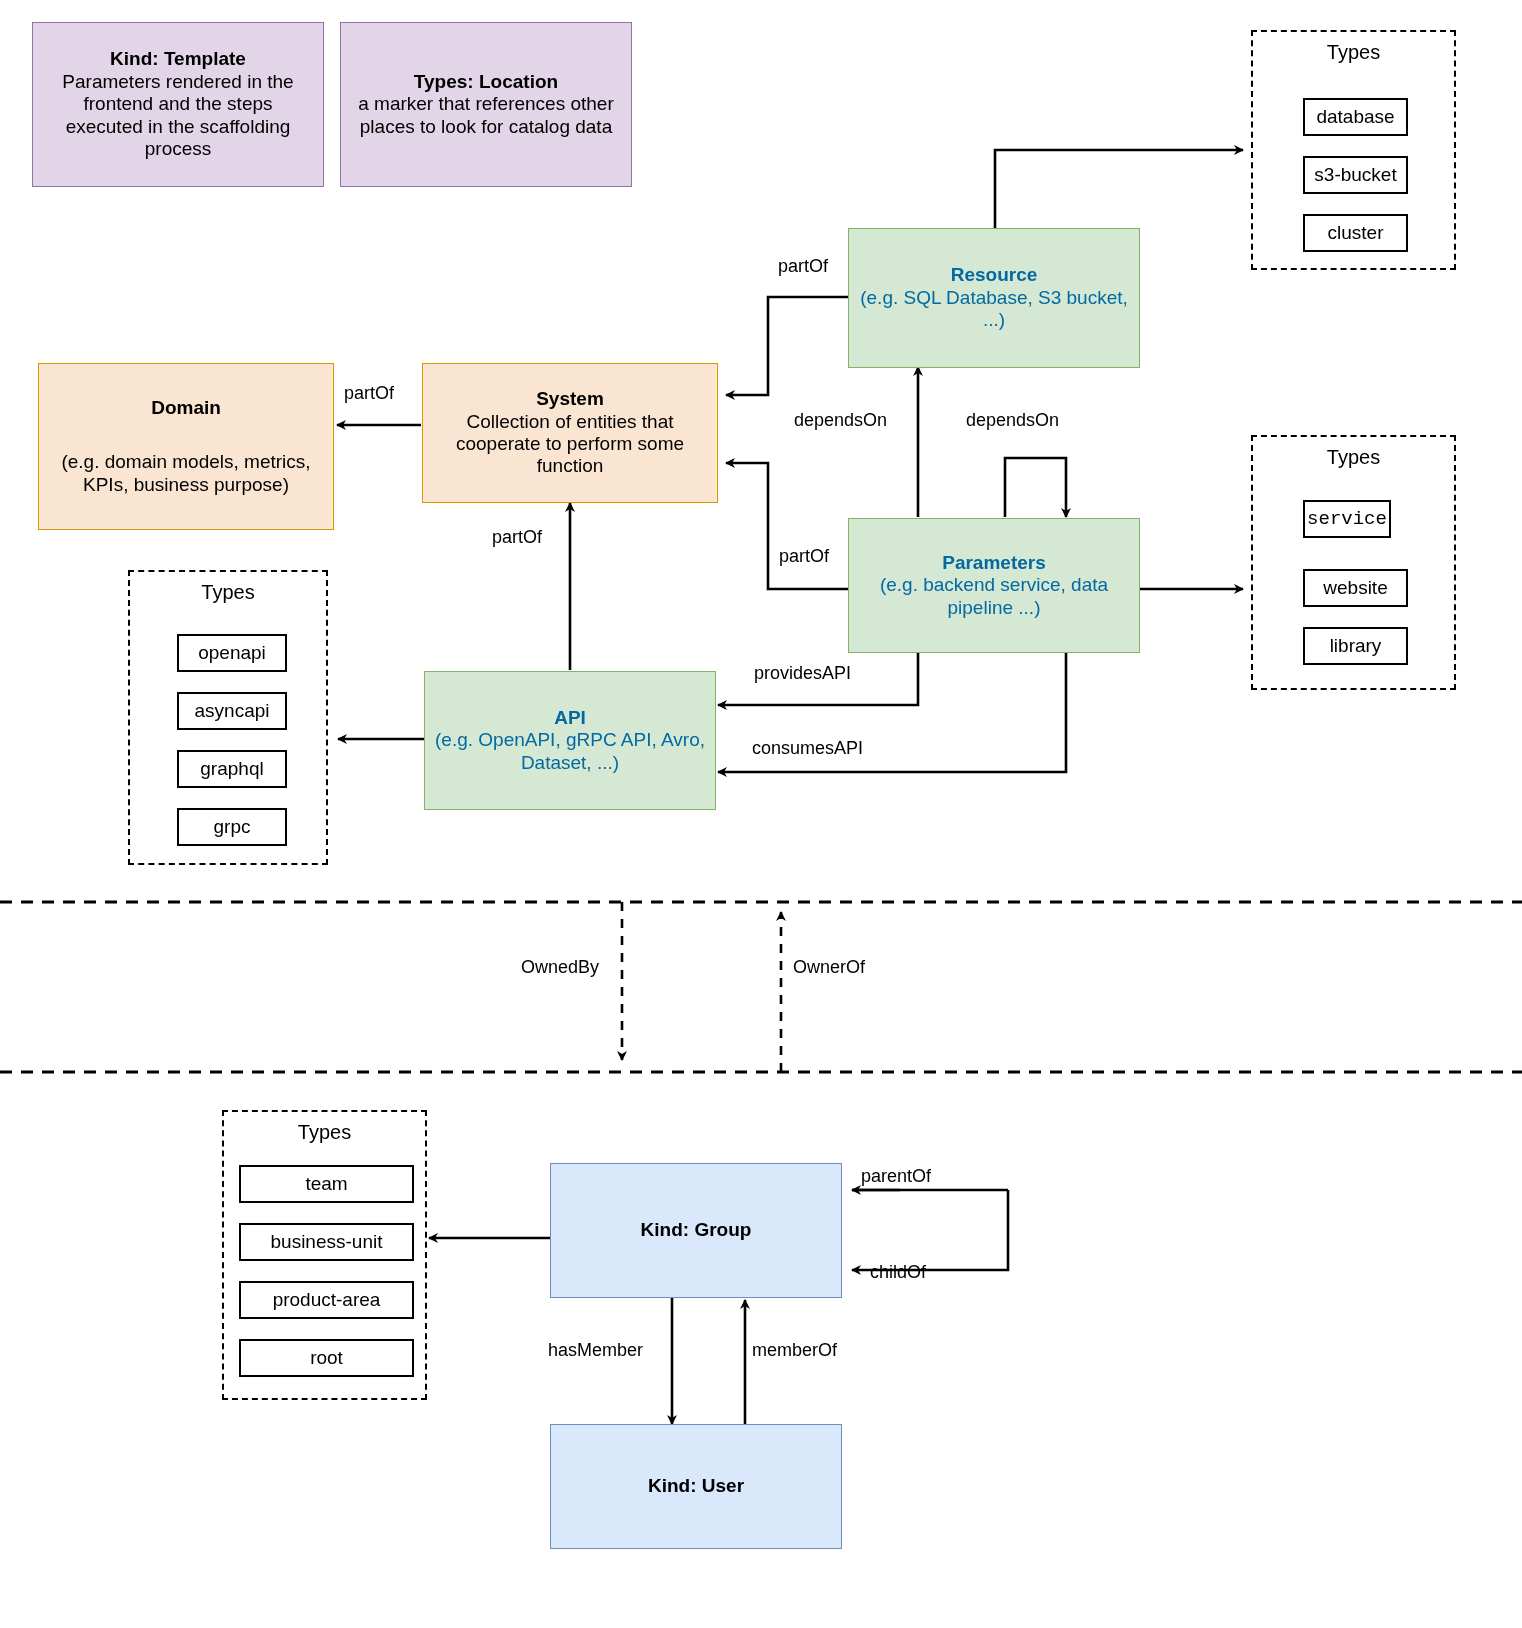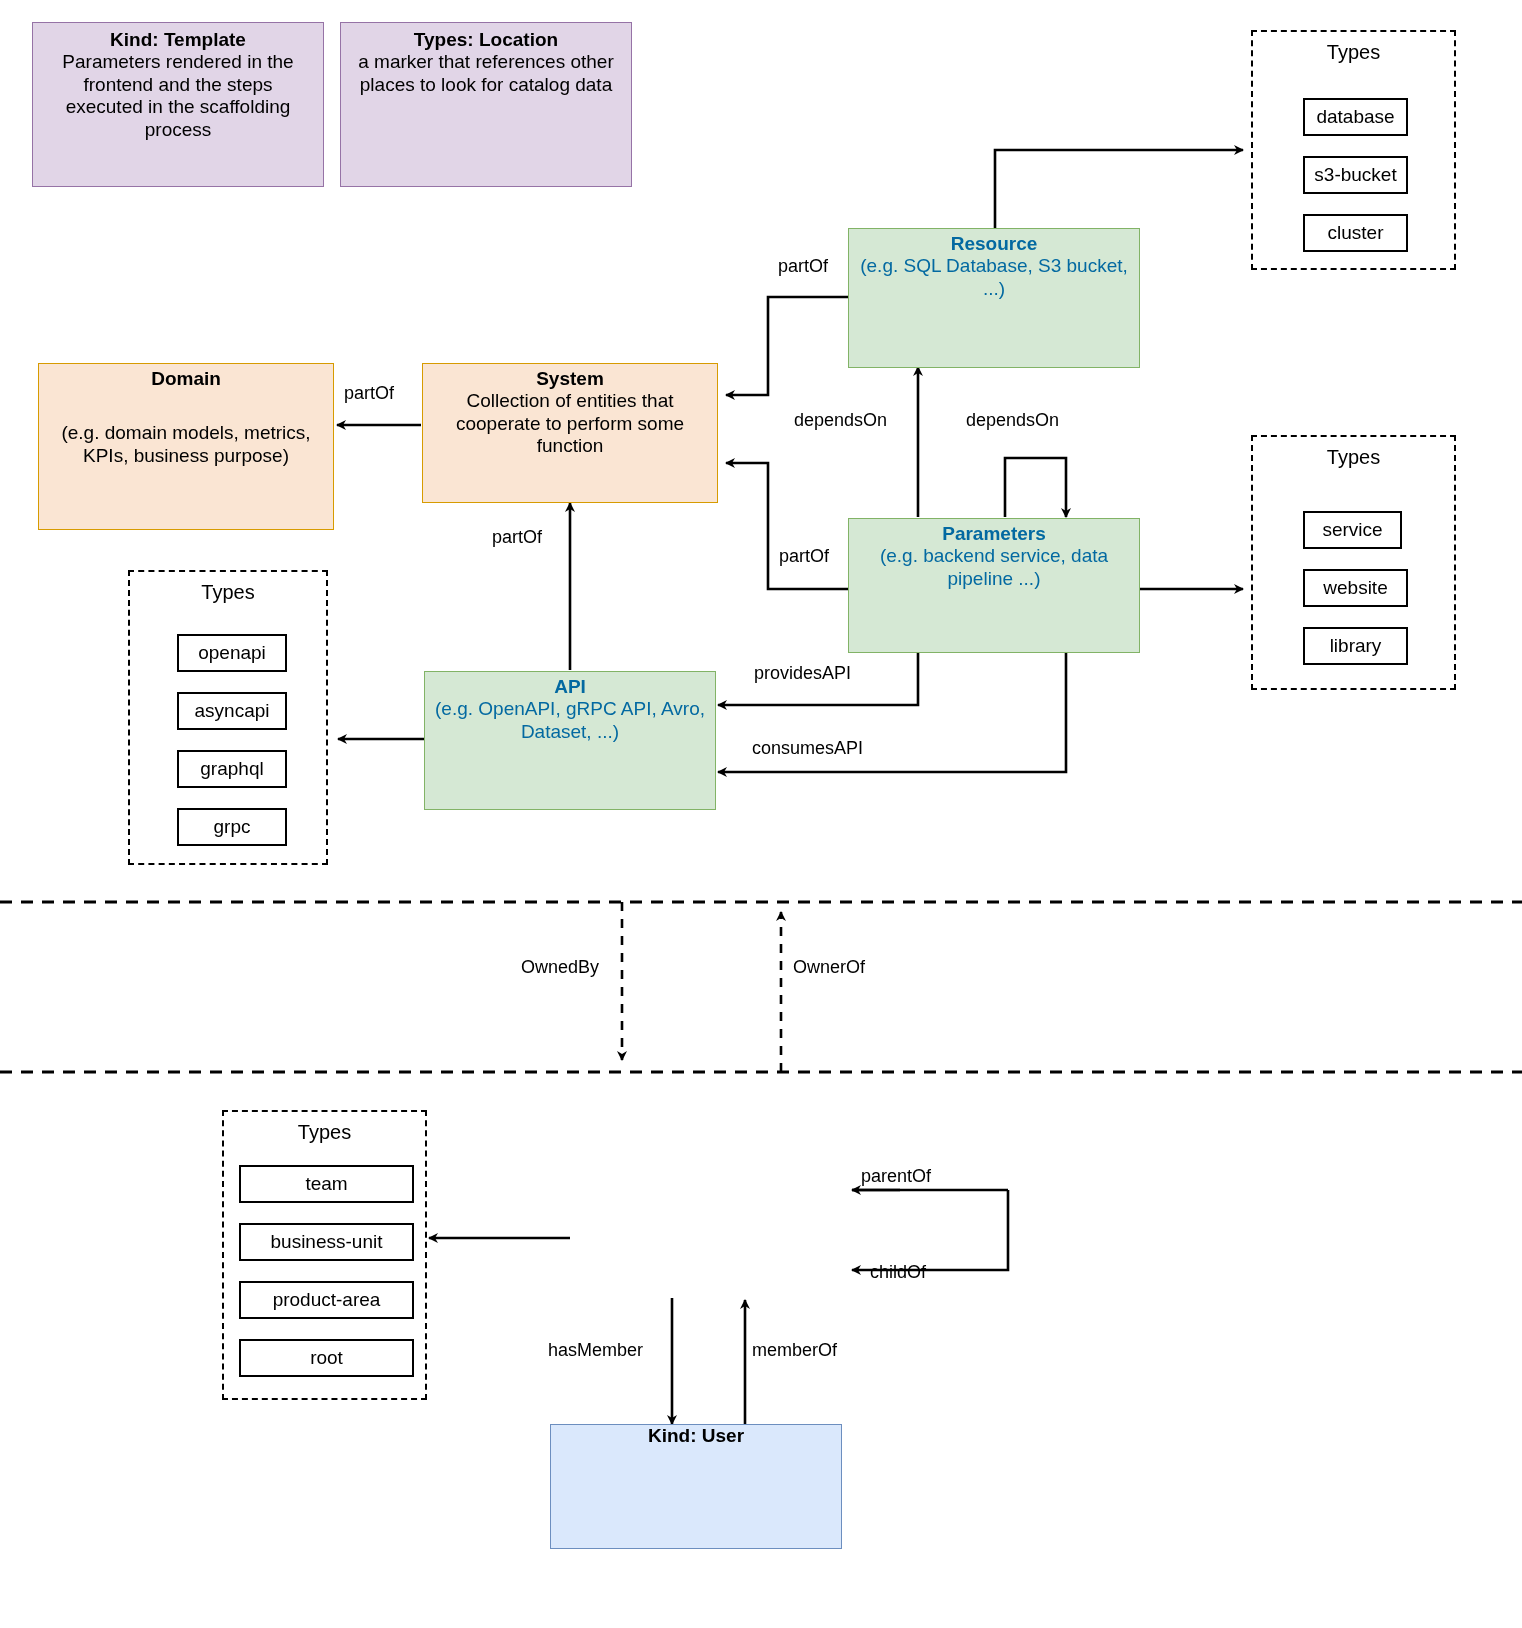--- a/index.html
+++ b/index.html
@@ -1,21 +1,21 @@
 <!DOCTYPE html>
 <html><head>
 <meta charset="utf-8">
 <style>
   html,body{margin:0;padding:0;background:#ffffff;}
   body{width:1522px;height:1628px;font-family:"Liberation Sans",sans-serif;}
   #stage{position:relative;width:1522px;height:1628px;overflow:hidden;}
   svg.layer{position:absolute;left:0;top:0;width:1522px;height:1628px;}
 
   .node{position:absolute;box-sizing:border-box;display:flex;flex-direction:column;
-        align-items:center;justify-content:flex-start;text-align:center;line-height:1.18;}
+        align-items:center;justify-content:center;text-align:center;line-height:1.18;}
   .node .ttl{font-weight:bold;}
   .node .sub{font-weight:normal;}
 
   .n-purple{background:#e1d5e7;border:1.5px solid #9673a6;font-size:19px;color:#000;}
   .n-orange{background:#fae5d3;border:1.5px solid #d79b00;font-size:19px;color:#000;}
   .n-green {background:#d5e8d4;border:1.5px solid #82b366;font-size:19px;color:#0369a1;}
   .n-blue  {background:#dae8fc;border:1.5px solid #6c8ebf;font-size:19px;color:#000;}
 
   .typesbox{position:absolute;box-sizing:border-box;border:2px dashed #000;background:transparent;}
   .typesbox .hdr{text-align:center;font-size:20px;color:#000;margin-top:9px;}
@@ -110,35 +110,38 @@
   <div class="node n-green" style="left:848px;top:518px;width:292px;height:135px;padding:4px 8px;">
     <div class="ttl">Parameters</div>
     <div class="sub">(e.g. backend service, data pipeline ...)</div>
   </div>
 
   <div class="node n-green" style="left:424px;top:671px;width:292px;height:139px;padding:4px 8px;">
     <div class="ttl">API</div>
     <div class="sub">(e.g. OpenAPI, gRPC API, Avro, Dataset, ...)</div>
   </div>
 
+  <div class="node n-blue" style="left:550px;top:1163px;width:292px;height:135px;">
+    <div class="ttl">Kind: Group</div>
+  </div>
 
   <div class="node n-blue" style="left:550px;top:1424px;width:292px;height:125px;">
     <div class="ttl">Kind: User</div>
   </div>
 
   <div class="typesbox" style="left:1251px;top:30px;width:205px;height:240px;">
     <div class="hdr">Types</div>
     <div class="chip" style="left:50px;top:66px;width:105px;height:38px;">database</div>
     <div class="chip" style="left:50px;top:124px;width:105px;height:38px;">s3-bucket</div>
     <div class="chip" style="left:50px;top:182px;width:105px;height:38px;">cluster</div>
   </div>
 
   <div class="typesbox" style="left:1251px;top:435px;width:205px;height:255px;">
     <div class="hdr">Types</div>
-    <div class="chip" style="left:50px;top:74px;width:99px;height:38px;">service</div>
+    <div class="chip" style="left:50px;top:63px;width:88px;height:38px;font-family:Liberation Mono, monospace;">service</div>
     <div class="chip" style="left:50px;top:132px;width:105px;height:38px;">website</div>
     <div class="chip" style="left:50px;top:190px;width:105px;height:38px;">library</div>
   </div>
 
   <div class="typesbox" style="left:128px;top:570px;width:200px;height:295px;">
     <div class="hdr">Types</div>
     <div class="chip" style="left:47px;top:62px;width:110px;height:38px;">openapi</div>
     <div class="chip" style="left:47px;top:120px;width:110px;height:38px;">asyncapi</div>
     <div class="chip" style="left:47px;top:178px;width:110px;height:38px;">graphql</div>
     <div class="chip" style="left:47px;top:236px;width:110px;height:38px;">grpc</div>

